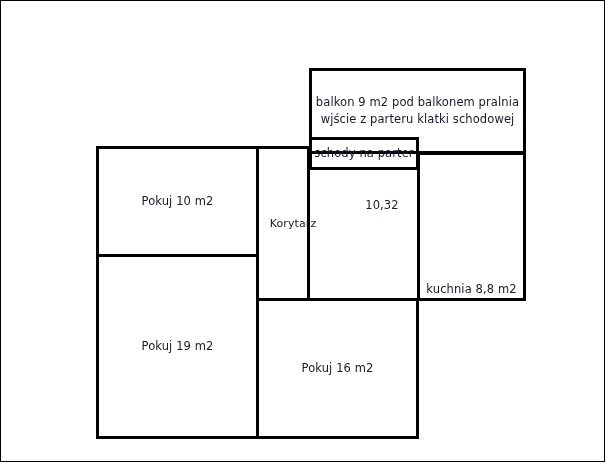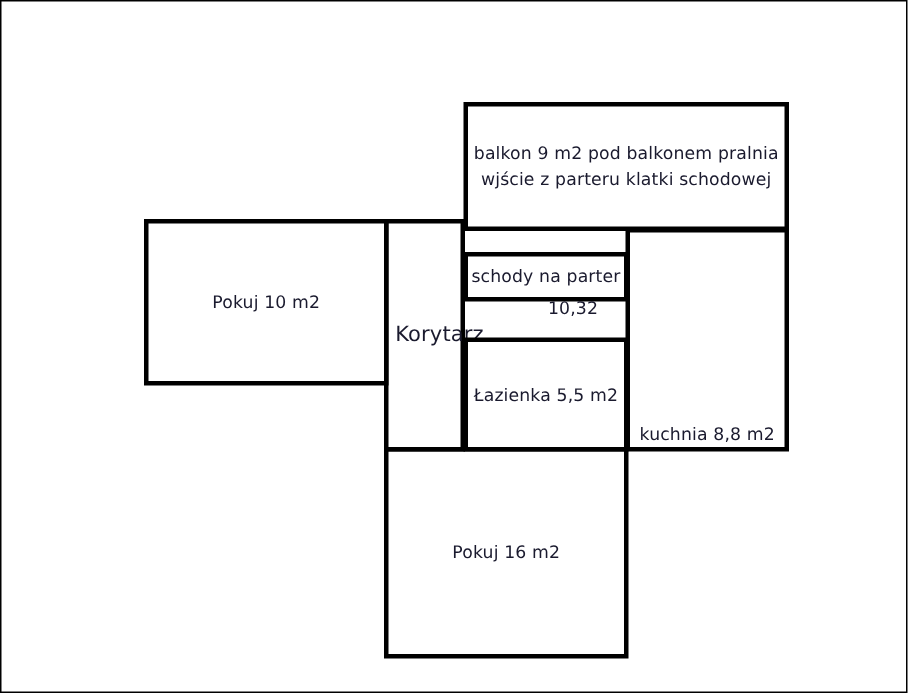--- a/index.html
+++ b/index.html
@@ -64,33 +64,33 @@
   }
   #room-balkon .room-label {
     white-space: normal;
     width: 232px;       
     margin-left: -8px;
     margin-right: -8px;
   }
 
   #room-schody {
     left: 309px;
-    top: 168px;
+    top: 137px;
     width: 110px;
     height: 33px;
   }
 
   #room-korytarz {
     left: 256px;
     top: 146px;
     width: 54px;
     height: 155px;
   }
   #room-korytarz .room-label {
-    font-size: 14px;
+    font-size: 11px;
     padding-left: 20px;
   }
 
   #room-przedpokoj {
     left: 327px;
     top: 183px;
     width: 110px;
     height: 44px;
     border: none;
   }
@@ -148,30 +148,30 @@
   </div>
 
   <div class="room" id="room-korytarz">
     <span class="room-label">Korytarz</span>
   </div>
 
   <div class="room" id="room-przedpokoj">
     <span class="room-label">10,32</span>
   </div>
 
-  <div class="room" id="room-lazienka">
-    <span class="room-label">Łazienka 5,5 m2</span>
-  </div>
 
   <div class="room" id="room-kuchnia">
     <span class="room-label">kuchnia 8,8 m2</span>
   </div>
 
   <div class="room" id="room-pokuj10">
     <span class="room-label">Pokuj 10 m2</span>
   </div>
 
+  <div class="room" id="room-pokuj19">
+    <span class="room-label">Pokuj 19 m2</span>
+  </div>
 
   <div class="room" id="room-pokuj14">
     <span class="room-label">Pokuj 16 m2</span>
   </div>
 
 </div>
 
 </body></html>

